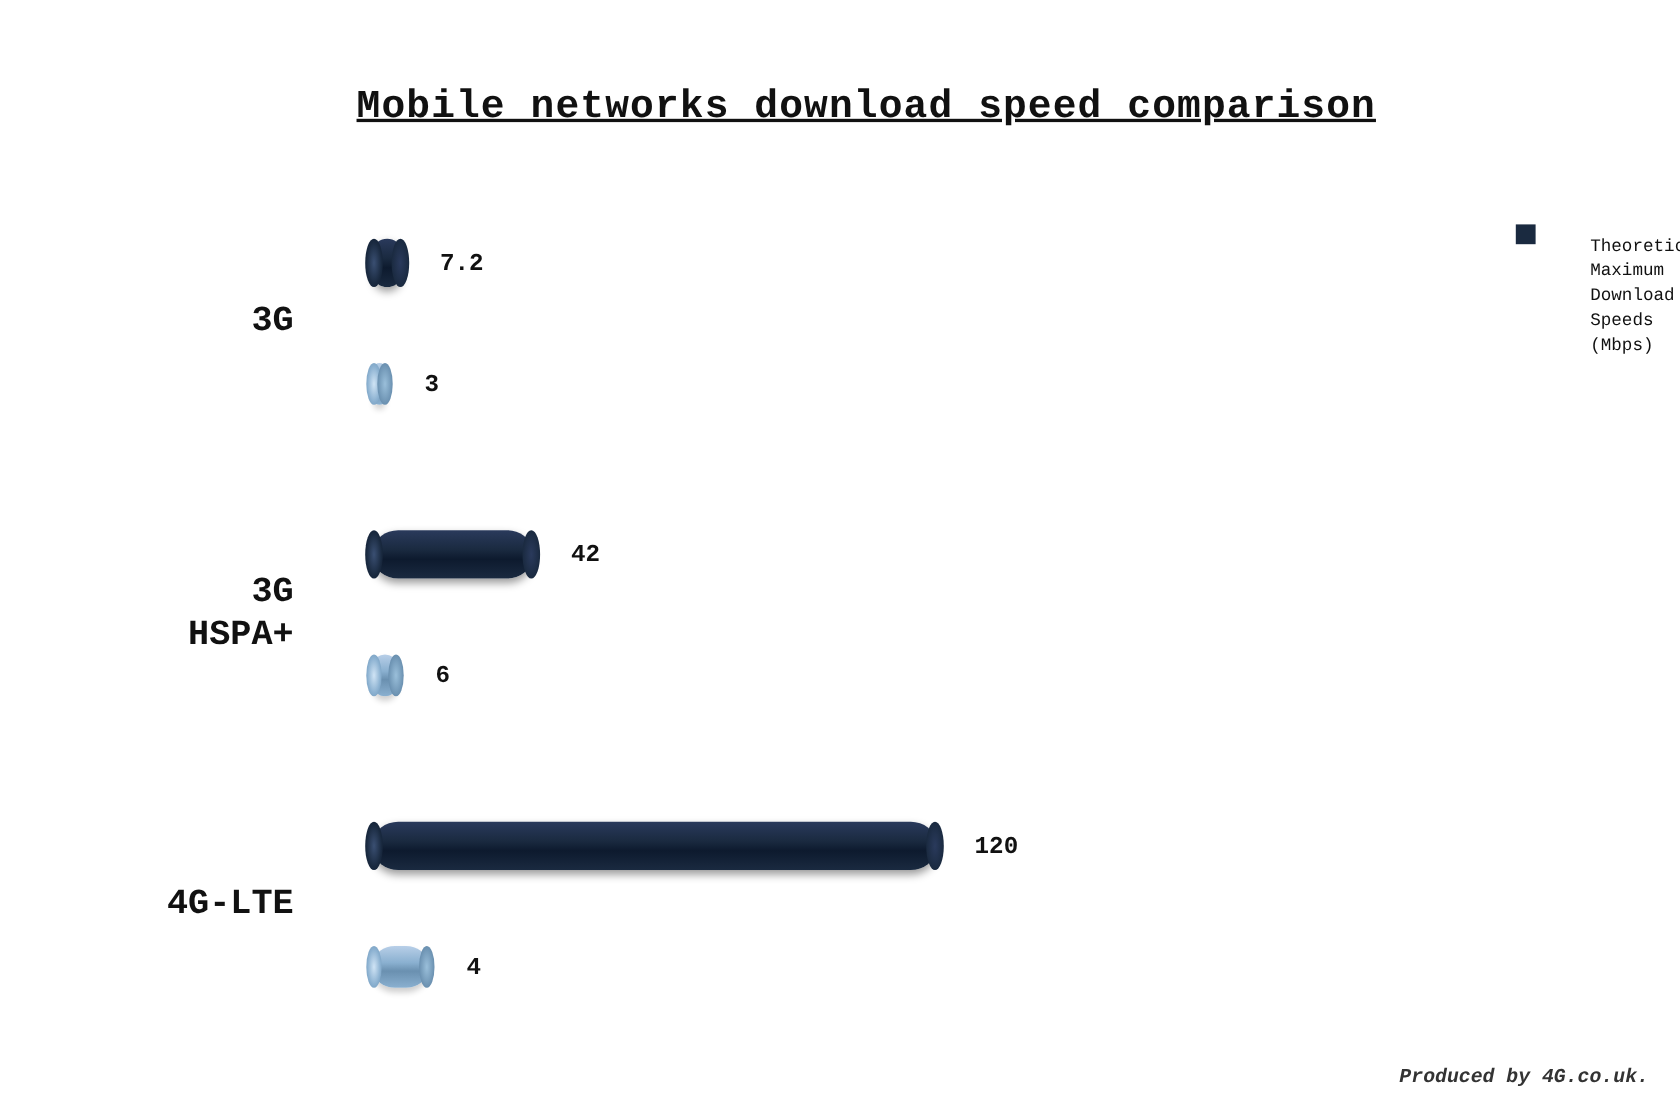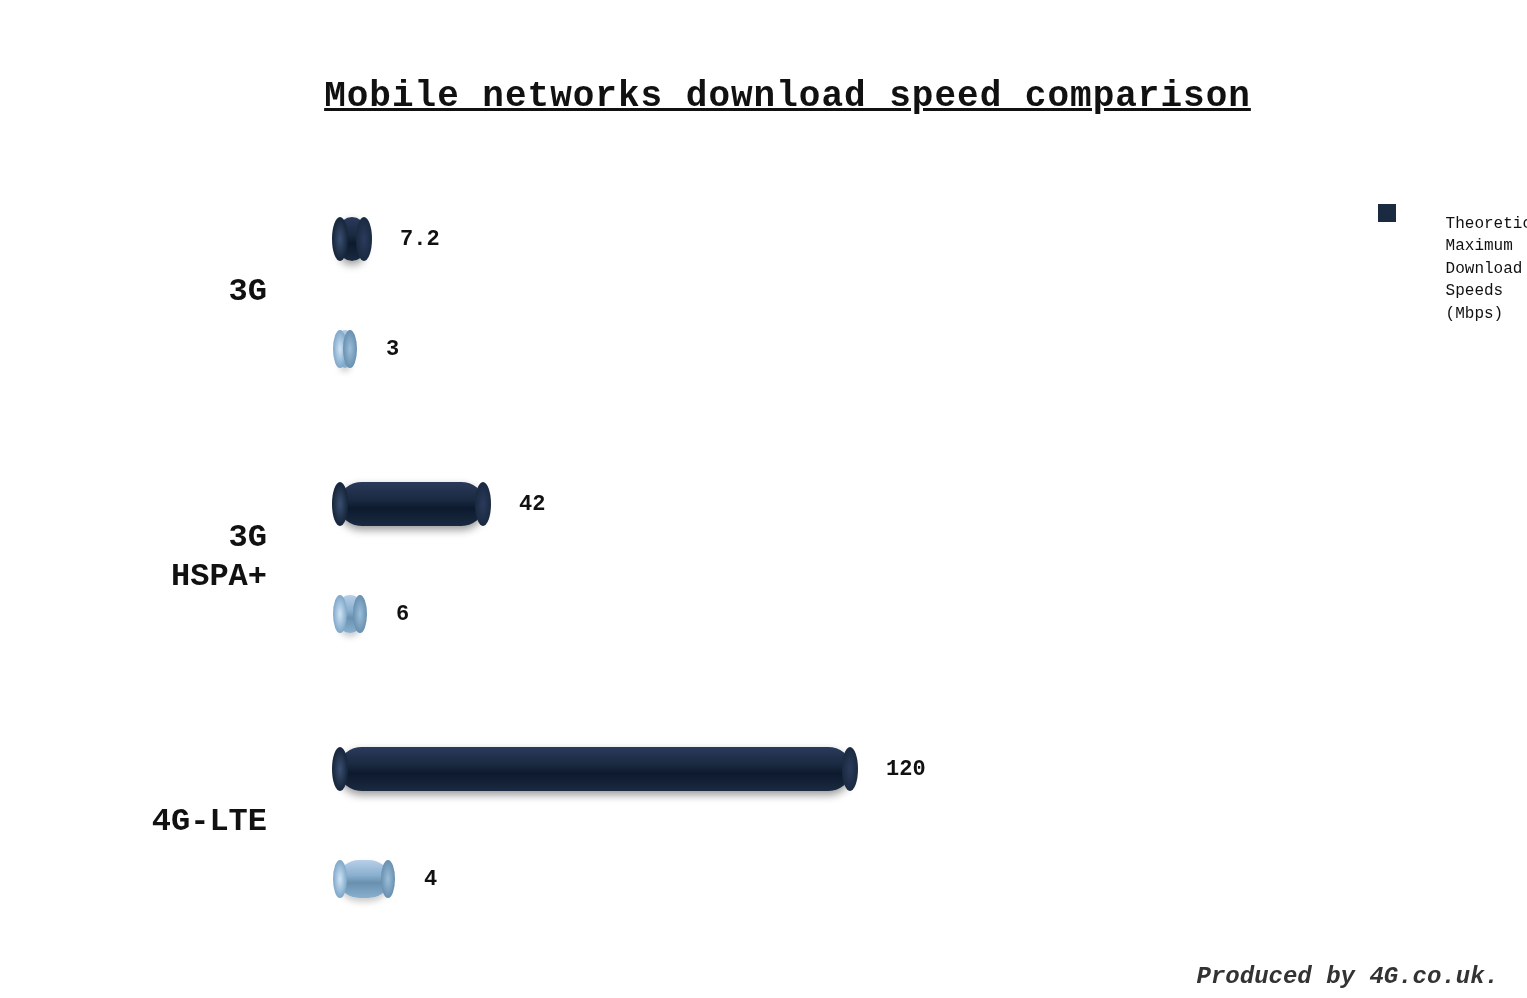--- a/index.html
+++ b/index.html
@@ -166,21 +166,21 @@
       font-family: 'Courier New', Courier, monospace;
       color: #111;
       margin-left: 16px;
       white-space: nowrap;
     }
 
     .footer {
       position: absolute;
       bottom: 20px;
       right: 40px;
-      font-size: 24px;
+      font-size: 18px;
       font-style: italic;
       font-family: 'Courier New', Courier, monospace;
       font-weight: bold;
       color: #333;
     }
 
     .legend-color-dark {
       background: #1a2a40;
     }
 

